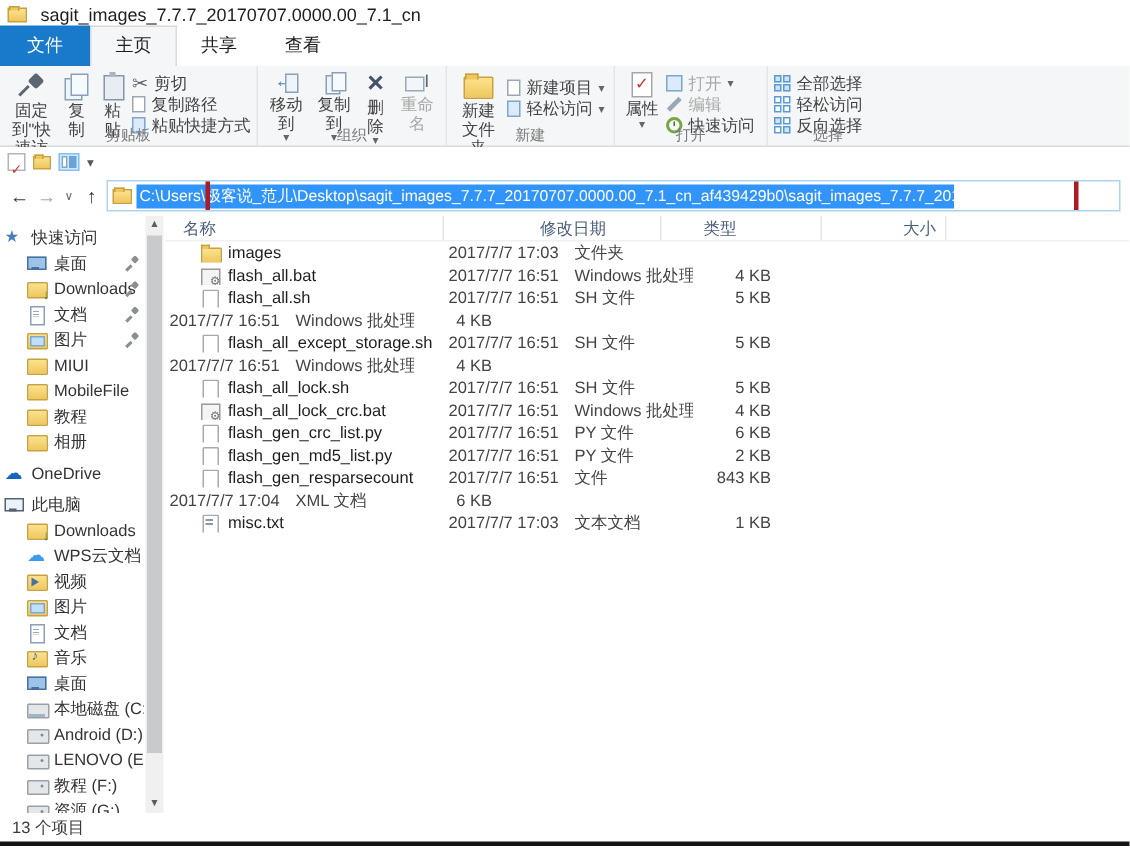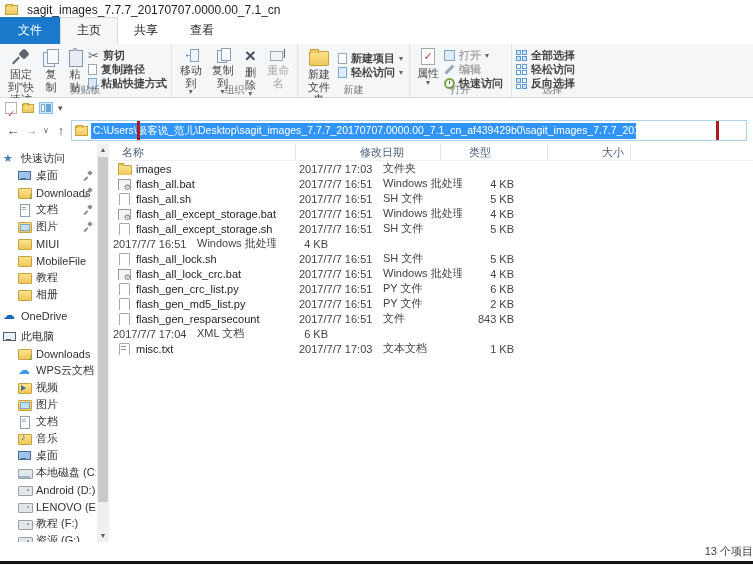--- a/index.html
+++ b/index.html
@@ -14,21 +14,21 @@
   .tab { font-size:12px; padding:4px 16px 5px; cursor:default; }
   .tab-file { background:#1979ca; color:#fff; padding:5px 18px; }
   .tab-active { background:#f5f6f7; border:1px solid #d9dadb; border-bottom:none; color:#1e1e1e; }
 
   
   .ribbon { position:absolute; top:44px; left:0; right:0; height:54px; background:#f5f6f7; border-bottom:1px solid #d9dadb; display:flex; font-size:11px; }
   .rgroup { position:relative; height:100%; border-right:1px solid #e4e5e6; display:flex; align-items:flex-start; padding:3px 4px 13px 4px; gap:2px; }
   .rgroup-label { position:absolute; bottom:0; left:0; right:0; text-align:center; font-size:10px; color:#7a7a7a; }
   .bigbtn { display:flex; flex-direction:column; align-items:center; justify-content:flex-start; text-align:center; line-height:1.15; padding:1px 2px; color:#444; }
   .bigbtn .blabel { margin-top:2px; }
-  .smallcol { display:flex; flex-direction:column; justify-content:flex-start; gap:1px; padding-top:2px;font-weight:bold; }
+  .smallcol { display:flex; flex-direction:column; justify-content:flex-start; gap:1px; padding-top:2px; }
   .smallbtn { display:flex; align-items:center; gap:4px; height:13px; color:#444; white-space:nowrap; }
   .caret { font-size:8px; color:#666; line-height:6px; }
   .disabled { color:#a8a8a8 !important; }
 
   
   .icx { display:inline-block; position:relative; flex:none; }
   .pin-big { width:18px; height:18px; }
   .pin-big::before { content:""; position:absolute; left:8px; top:2px; width:8px; height:8px; background:#5d6670; border-radius:2px; transform:rotate(45deg); }
   .pin-big::after { content:""; position:absolute; left:3px; bottom:1px; width:2px; height:9px; background:#5d6670; transform:rotate(45deg); }
   .copy-big { width:18px; height:18px; }
@@ -127,35 +127,35 @@
   
   .files { position:absolute; left:110px; right:0; top:0; bottom:0; font-size:11px; }
   .fheader { display:flex; height:17px; border-bottom:1px solid #f0f0f0; color:#4c607a; align-items:center;gap:25px; }
   .fheader .hc { border-right:1px solid #e5e5e5; height:100%; display:flex; align-items:center; }
   .hc.c-name { width:186px; padding-left:12px; }
   .hc.c-date { width:84px; padding-left:3px;margin-left:36px; }
   .hc.c-type { width:82px; padding-left:3px; }
   .hc.c-size { width:58px; justify-content:flex-end; padding-right:6px; }
   .frow { display:flex; height:15px; align-items:center; color:#1e1e1e; }
   .frow .fc { overflow:hidden; white-space:nowrap; }
-  .fc.c-name { width:186px; padding-left:8px; display:flex; align-items:center; gap:6px; }
+  .fc.c-name { width:186px; padding-left:24px; display:flex; align-items:center; gap:6px; }
   .fc.c-date { width:84px; padding-left:3px; color:#444; }
   .fc.c-type { width:82px; padding-left:3px; color:#444; }
   .fc.c-size { width:58px; text-align:right; padding-right:6px; color:#444; }
   .fico { width:12px; height:12px; position:relative; flex:none; }
   .fico-folder::before { content:""; position:absolute; left:0; top:2px; width:12px; height:9px; background:linear-gradient(#fce28c,#efc75e); border:1px solid #c8a23f; border-radius:1px; }
   .fico-folder::after { content:""; position:absolute; left:0; top:0; width:4px; height:2px; background:#efc75e; border:1px solid #c8a23f; border-bottom:none; }
   .fico-bat::before { content:""; position:absolute; left:0; top:1px; width:11px; height:10px; background:#f4f4f4; border:1px solid #9a9a9a; }
   .fico-bat::after { content:"\2699"; position:absolute; right:-1px; bottom:-2px; font-size:8px; line-height:8px; color:#777; }
   .fico-page::before, .fico-xml::before, .fico-txt::before { content:""; position:absolute; left:1px; top:0; width:9px; height:12px; background:#fff; border:1px solid #a9a9a9; border-radius:1px; }
   .fico-xml::after { content:""; position:absolute; left:3px; top:3px; width:5px; height:2px; background:#e0a030; box-shadow:0 4px 0 #4a90d9; }
   .fico-txt::after { content:""; position:absolute; left:3px; top:3px; width:5px; height:6px; background:repeating-linear-gradient(to bottom,#8899aa 0,#8899aa 1px,transparent 1px,transparent 3px); }
 
   
-  .statusbar { position:absolute; left:0; right:0; bottom:5px; height:17px; display:flex; align-items:center; padding-left:8px; font-size:11px; color:#3b3b3b; background:#fff;justify-content:flex-end; }
+  .statusbar { position:absolute; left:0; right:0; bottom:5px; height:17px; display:flex; align-items:center; padding-left:8px; font-size:11px; color:#3b3b3b; background:#fff; }
   .bottomline { position:absolute; left:0; right:0; bottom:1px; height:3px; background:#141414; }
 </style>
 </head>
 <body>
 
 <div class="titlebar">
   <span class="addrfolder"></span>
   <span>sagit_images_7.7.7_20170707.0000.00_7.1_cn</span>
 </div>
 
@@ -503,24 +503,20 @@
         <span class="fc c-name">
           <span class="fico fico-page"></span>
           <span>flash_all.sh</span>
         </span>
         <span class="fc c-date">2017/7/7 16:51</span>
         <span class="fc c-type">SH 文件</span>
         <span class="fc c-size">5 KB</span>
       </div>
 
       <div class="frow">
-        <span class="fc c-name">
-          <span class="fico fico-bat"></span>
-          <span>flash_all_except_storage.bat</span>
-        </span>
         <span class="fc c-date">2017/7/7 16:51</span>
         <span class="fc c-type">Windows 批处理...</span>
         <span class="fc c-size">4 KB</span>
       </div>
 
       <div class="frow">
         <span class="fc c-name">
           <span class="fico fico-page"></span>
           <span>flash_all_except_storage.sh</span>
         </span>

